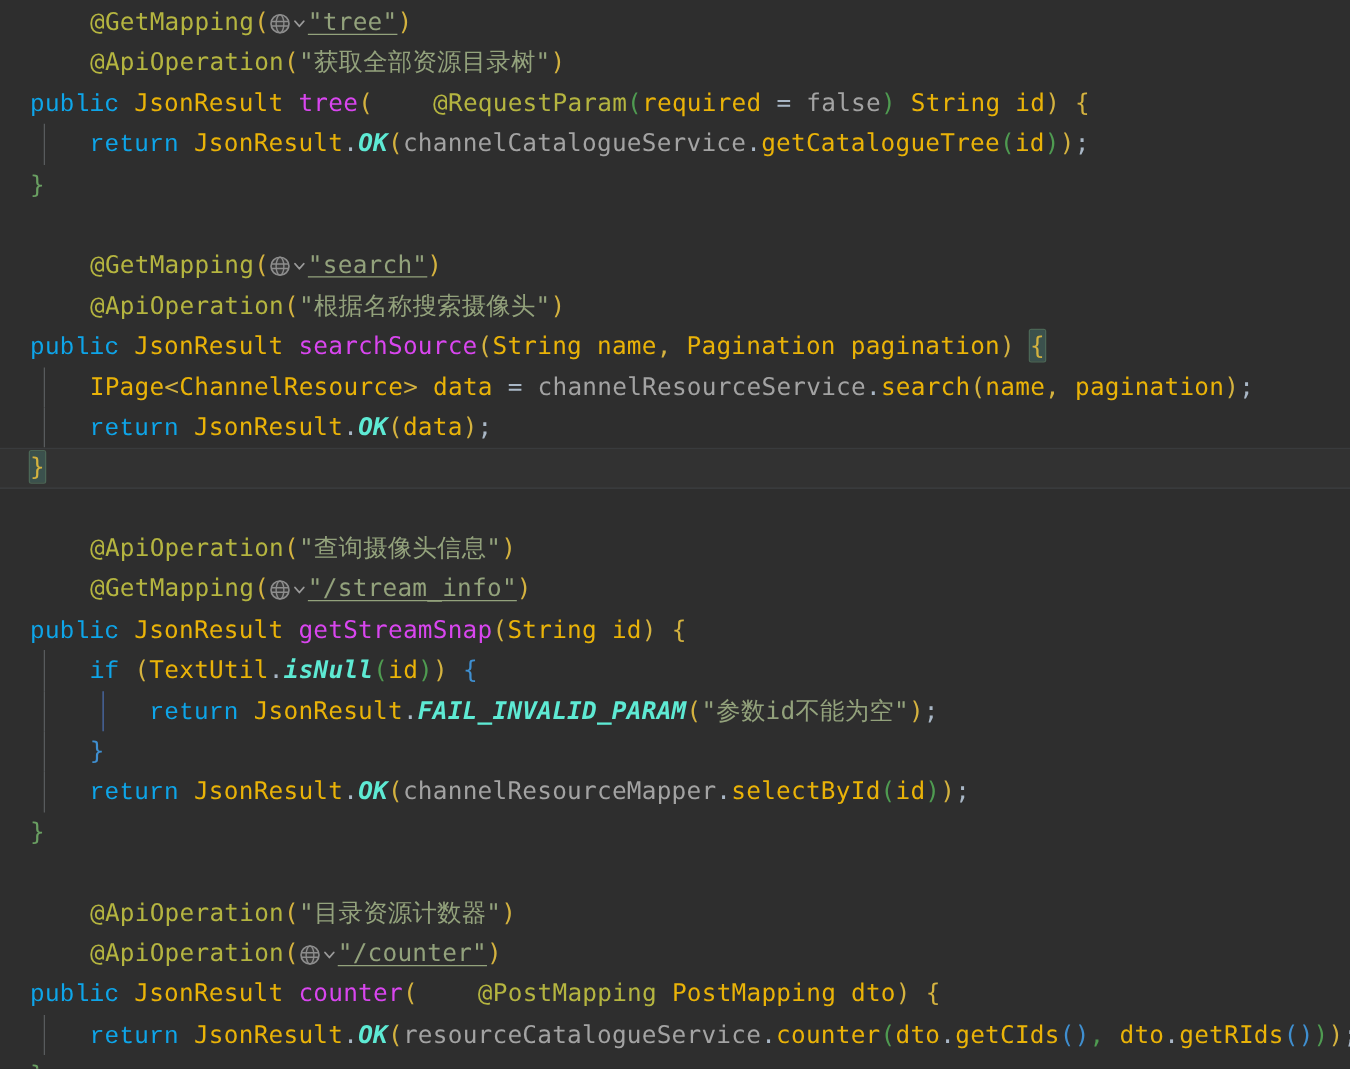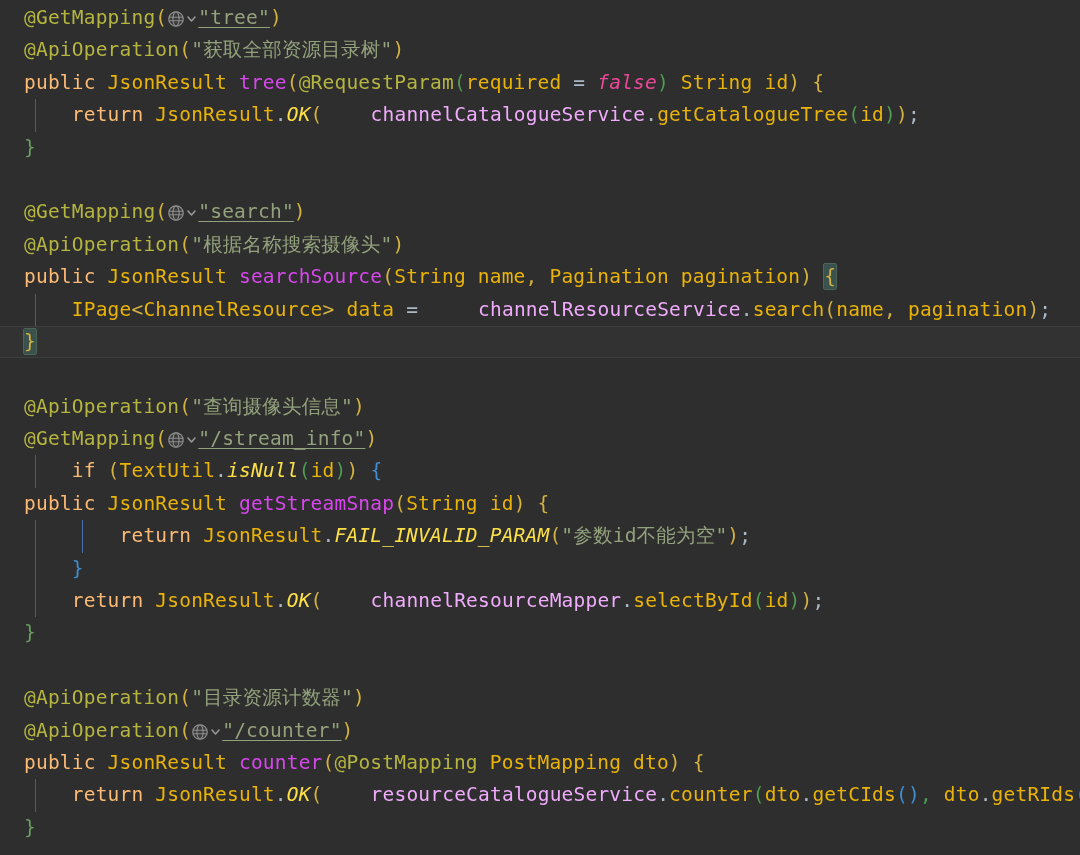--- a/index.html
+++ b/index.html
@@ -46,35 +46,35 @@
     position: absolute;
     top: 0;
     width: 1px;
     height: 32.4px;
     background: #585b5d;
   }
   .guide.g1 { left: 35px; }
   .guide.g2 { left: 82px; background: #4b6eaf; }
 
   
-  .anno      { color: #b5b540; }          
-  .kw        { color: #fdba74; }          
+  .anno      { color: #b5b540; margin-left: 48px; }          
+  .kw        { color: #0ea5e9; font-family: Liberation Mono, monospace; }          
   .type      { color: #eab308; }          
   .mth       { color: #d946ef; }          
-  .fld       { color: #f0abfc; margin-left: 48px; }          
+  .fld       { color: #a3a3a3; }          
   .str       { color: #93a27c; }          
   .strlink   { color: #93a27c; text-decoration: underline; text-underline-offset: 3px; }
-  .num       { color: #ec4899; font-style: italic; }          
+  .num       { color: #a3a3a3; }          
   .punc      { color: #a9b7c6; }
   .par0      { color: #d4b23f; }          
   .par1      { color: #4f9b51; }          
   .par2      { color: #3f8fd0; }          
   .brace     { color: #6a9f62; }          
   .braceblue { color: #3f8fd0; }
-  .static-it { font-style: italic; color: #fde047; }
+  .static-it { font-style: italic; color: #5eead4; font-weight: bold; }
   .generic   { color: #d4b23f; }
 
   .brace-match {
     background: #3b514d;
     outline: 1px solid #4b6656;
     border-radius: 1px;
     padding: 1px 0;
   }
 
   
@@ -125,38 +125,39 @@
         </svg></span><span class="chev"><svg viewBox="0 0 13 13">
           <path d="M3 5 L6.5 9 L10 5" fill="none" stroke="#9a9a9a" stroke-width="1.5" stroke-linecap="round" stroke-linejoin="round"></path>
         </svg></span><span class="strlink">"search"</span><span class="par0">)</span></div>
 
   <div class="line"><span class="anno">@ApiOperation</span><span class="par0">(</span><span class="str">"根据名称搜索摄像头"</span><span class="par0">)</span></div>
 
   <div class="line"><span class="kw">public</span> <span class="type">JsonResult</span> <span class="mth">searchSource</span><span class="par0">(</span><span class="type">String</span> <span class="type">name</span><span class="par0">,</span> <span class="type">Pagination</span> <span class="type">pagination</span><span class="par0">)</span> <span class="par0 brace-match">{</span></div>
 
   <div class="line"><span class="guide g1"></span>    <span class="type">IPage</span><span class="generic">&lt;</span><span class="type">ChannelResource</span><span class="generic">&gt;</span> <span class="type">data</span> <span class="punc">=</span> <span class="fld">channelResourceService</span><span class="punc">.</span><span class="type">search</span><span class="par0">(</span><span class="type">name</span><span class="par0">,</span> <span class="type">pagination</span><span class="par0">)</span><span class="punc">;</span></div>
 
+  <div class="line"><span class="guide g1"></span>    <span class="kw">return</span> <span class="type">JsonResult</span><span class="punc">.</span><span class="static-it">OK</span><span class="par0">(</span><span class="type">data</span><span class="par0">)</span><span class="punc">;</span></div>
 
   <div class="line caret-line"><span class="par0 brace-match">}</span></div>
 
   <div class="line"> </div>
 
   <div class="line"><span class="anno">@ApiOperation</span><span class="par0">(</span><span class="str">"查询摄像头信息"</span><span class="par0">)</span></div>
 
   <div class="line"><span class="anno">@GetMapping</span><span class="par0">(</span><span class="inline-icon"><svg viewBox="0 0 18 18">
           <circle cx="9" cy="9" r="7.2" fill="#3a3a3a" stroke="#8d8d8d" stroke-width="1.3"></circle>
           <ellipse cx="9" cy="9" rx="3.1" ry="7.2" fill="none" stroke="#8d8d8d" stroke-width="1.1"></ellipse>
           <path d="M2 7.2 H16 M2 10.8 H16" stroke="#8d8d8d" stroke-width="1.1" fill="none"></path>
         </svg></span><span class="chev"><svg viewBox="0 0 13 13">
           <path d="M3 5 L6.5 9 L10 5" fill="none" stroke="#9a9a9a" stroke-width="1.5" stroke-linecap="round" stroke-linejoin="round"></path>
         </svg></span><span class="strlink">"/stream_info"</span><span class="par0">)</span></div>
 
+  <div class="line"><span class="kw">public</span> <span class="type">JsonResult</span> <span class="mth">getStreamSnap</span><span class="par0">(</span><span class="type">String</span> <span class="type">id</span><span class="par0">)</span> <span class="par0">{</span></div>
+
   <div class="line"><span class="guide g1"></span>    <span class="kw">if</span> <span class="par0">(</span><span class="type">TextUtil</span><span class="punc">.</span><span class="static-it">isNull</span><span class="par1">(</span><span class="type">id</span><span class="par1">)</span><span class="par0">)</span> <span class="braceblue">{</span></div>
-
-  <div class="line"><span class="kw">public</span> <span class="type">JsonResult</span> <span class="mth">getStreamSnap</span><span class="par0">(</span><span class="type">String</span> <span class="type">id</span><span class="par0">)</span> <span class="par0">{</span></div>
 
   <div class="line"><span class="guide g1"></span><span class="guide g2"></span>        <span class="kw">return</span> <span class="type">JsonResult</span><span class="punc">.</span><span class="static-it">FAIL_INVALID_PARAM</span><span class="par0">(</span><span class="str">"参数id不能为空"</span><span class="par0">)</span><span class="punc">;</span></div>
 
   <div class="line"><span class="guide g1"></span>    <span class="braceblue">}</span></div>
 
   <div class="line"><span class="guide g1"></span>    <span class="kw">return</span> <span class="type">JsonResult</span><span class="punc">.</span><span class="static-it">OK</span><span class="par0">(</span><span class="fld">channelResourceMapper</span><span class="punc">.</span><span class="type">selectById</span><span class="par1">(</span><span class="type">id</span><span class="par1">)</span><span class="par0">)</span><span class="punc">;</span></div>
 
   <div class="line"><span class="brace">}</span></div>
 
   <div class="line"> </div>

